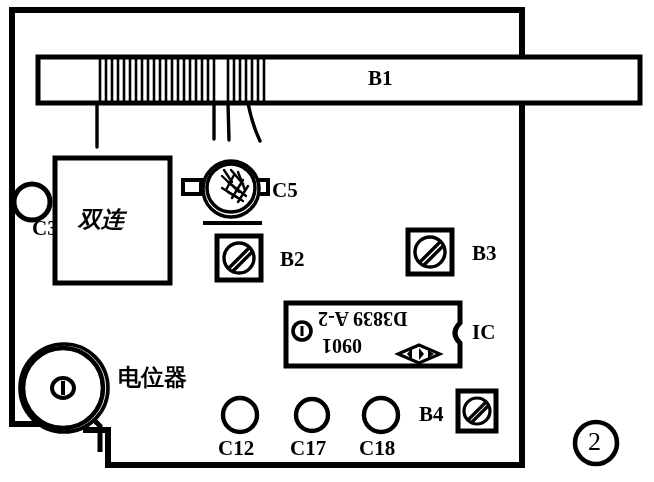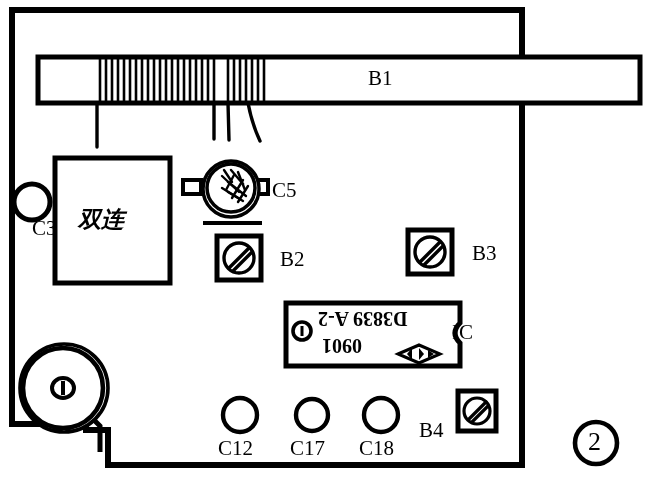--- a/index.html
+++ b/index.html
@@ -23,21 +23,21 @@
   #stage svg {
     position: absolute;
     left: 0;
     top: 0;
   }
   .lbl {
     position: absolute;
     color: #000;
     white-space: nowrap;
     line-height: 1;
-    font-weight: normal;
+    font-weight: bold;
   }
   .lbl-latin {
     font-family: "Liberation Serif", "DejaVu Serif", serif;
     font-size: 21px;
     letter-spacing: 0px;
   }
   .lbl-cjk {
     font-family: "DejaVu Sans", "Liberation Sans", sans-serif;
     font-size: 23px;
     font-weight: bold;
@@ -219,30 +219,31 @@
   <div class="lbl lbl-latin" style="left:32px; top:218px;">C3</div>
 
   <div class="lbl lbl-cjk" style="left:78px; top:208px;font-style:italic;">双连</div>
 
   <div class="lbl lbl-latin" style="left:272px; top:180px;">C5</div>
 
   <div class="lbl lbl-latin" style="left:268px; top:249px;margin-left:12px;">B2</div>
 
   <div class="lbl lbl-latin" style="left:472px; top:243px;">B3</div>
 
-  <div class="lbl lbl-latin" style="left:452px; top:322px;">IC</div>
+  <div class="lbl lbl-latin" style="left:472px; top:322px;">IC</div>
 
   <div class="ic-text" style="left:318px; top:307px; font-size:20px;">D3839 A-2</div>
 
   <div class="ic-text" style="left:322px; top:334px; font-size:20px;">0901</div>
 
+  <div class="lbl lbl-cjk" style="left:118px; top:366px;">电位器</div>
 
   <div class="lbl lbl-latin" style="left:218px; top:438px;">C12</div>
 
   <div class="lbl lbl-latin" style="left:290px; top:438px;">C17</div>
 
   <div class="lbl lbl-latin" style="left:359px; top:438px;">C18</div>
 
-  <div class="lbl lbl-latin" style="left:419px; top:420px;">B4</div>
+  <div class="lbl lbl-latin" style="left:419px; top:404px;">B4</div>
 
   <div class="lbl fig-num" style="left:588px; top:429px;">2</div>
 
 </div>
 
 </body></html>

